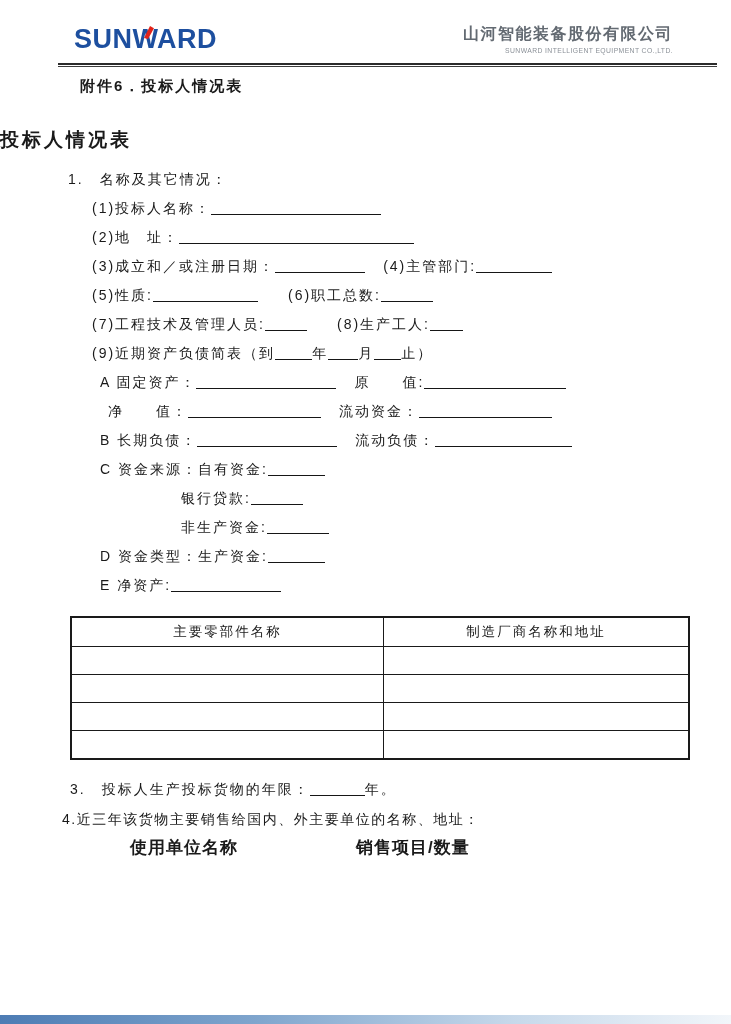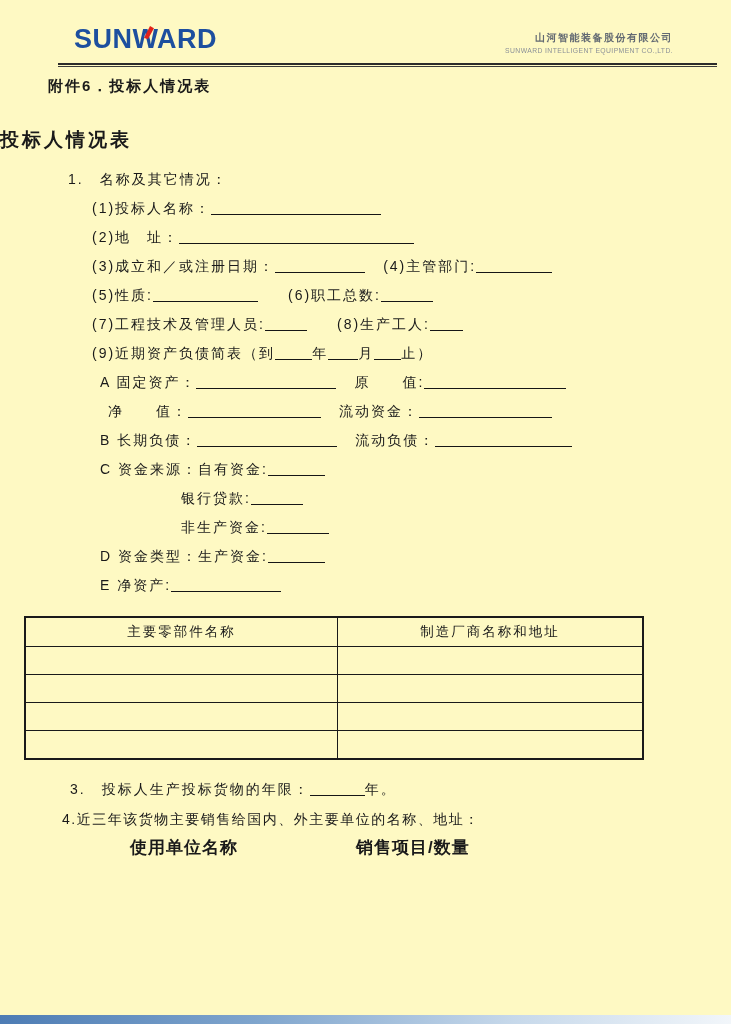--- a/index.html
+++ b/index.html
@@ -1,48 +1,48 @@
 <!DOCTYPE html>
 <html><head>
 <meta charset="utf-8">
 <style>
   html,body { margin:0; padding:0; background:#e8e8e8; }
   .page {
     position:relative; width:731px; height:1024px; margin:0 auto;
-    background:#fef9c3; overflow:hidden;
+    background:#ffffff; overflow:hidden;
     font-family:"Liberation Sans", sans-serif; color:#1a1a1a;
   }
   
   .header { display:flex; justify-content:space-between; align-items:flex-end;
             padding:24px 58px 0 74px; }
   .logo { position:relative; font-weight:800; font-size:27px; line-height:30px;
           color:#1d4f9f; letter-spacing:0.5px; font-style:normal; }
   .logo-accent { position:absolute; left:67px; top:-8px; }
   .company { text-align:right; }
-  .company-cn { font-size:10px; font-weight:bold; color:#636a72; letter-spacing:1.5px; }
+  .company-cn { font-size:16px; font-weight:bold; color:#636a72; letter-spacing:1.5px; }
   .company-en { font-size:6.8px; color:#8a9097; letter-spacing:0.4px; margin-top:2px; }
   .rule { margin:9px 14px 0 58px; height:1px;
           border-top:2px solid #2b2b2b; border-bottom:1px solid #3c3c3c; }
-  .attachment { margin:10px 0 0 48px; font-size:15px; font-weight:bold; letter-spacing:2px; }
+  .attachment { margin:10px 0 0 80px; font-size:15px; font-weight:bold; letter-spacing:2px; }
   
   .doc-title { margin-top:31px; font-size:19px; font-weight:bold;
                letter-spacing:3px; }
   
   .form { margin:12px 0 16px 68px; font-size:14px; letter-spacing:2px; }
   .line { height:29px; line-height:29px; white-space:nowrap; }
   .ind1 { padding-left:24px; }
   .ind2 { padding-left:32px; }
   .ind3 { padding-left:113px; }
   .bl { display:inline-block; border-bottom:1.5px solid #161616; height:16px;
         vertical-align:-2px; }
   .gap  { display:inline-block; width:18px; }
   .gap2 { display:inline-block; width:30px; }
   
   .sec2-heading { margin:8px 0 4px 62px; font-size:14px; letter-spacing:1.5px; }
-  table.parts { border-collapse:collapse; margin-left:24px; width:620px;
+  table.parts { border-collapse:collapse; margin-left:70px; width:620px;
                 table-layout:fixed;border-radius:21px; }
   table.parts th, table.parts td { border:1.5px solid #1a1a1a; }
   table.parts { border:2.5px solid #1a1a1a; }
   table.parts th { height:26px; font-size:13.5px; font-weight:normal;
                    letter-spacing:2px; text-align:center; }
   table.parts td { height:25px; }
   
   .item3 { margin:15px 0 0 70px; font-size:14px; letter-spacing:2px; height:29px; line-height:29px; }
   .item4 { margin:1px 9px 0 62px; font-size:14px; letter-spacing:1.5px; height:29px; line-height:29px; }
   .cols  { margin:2px 0 0 130px; font-size:17px; font-weight:bold; letter-spacing:1px; }

